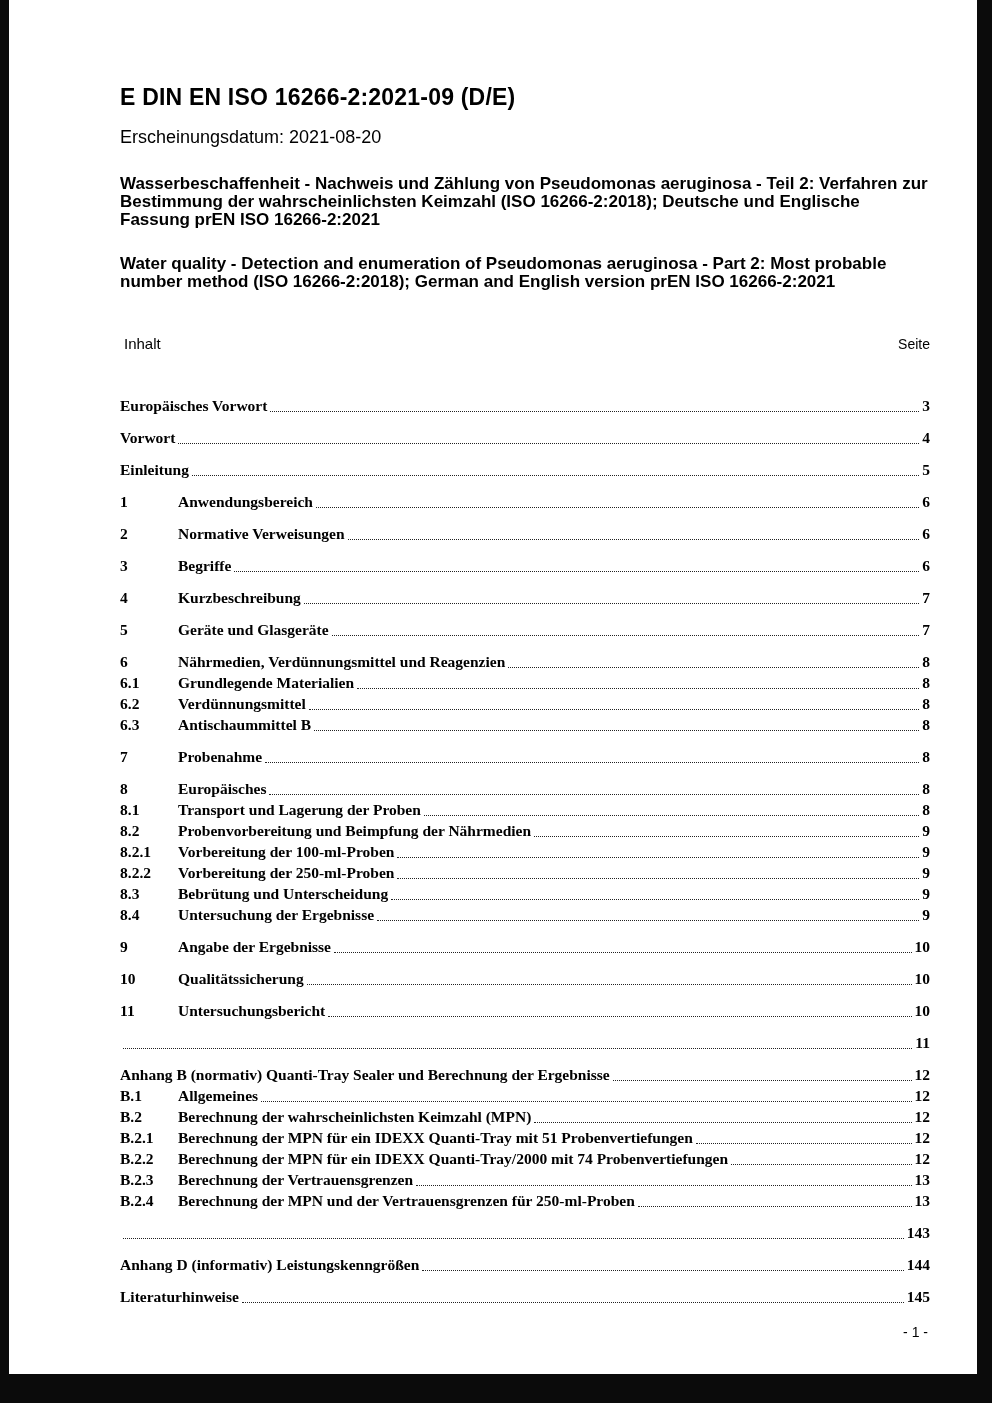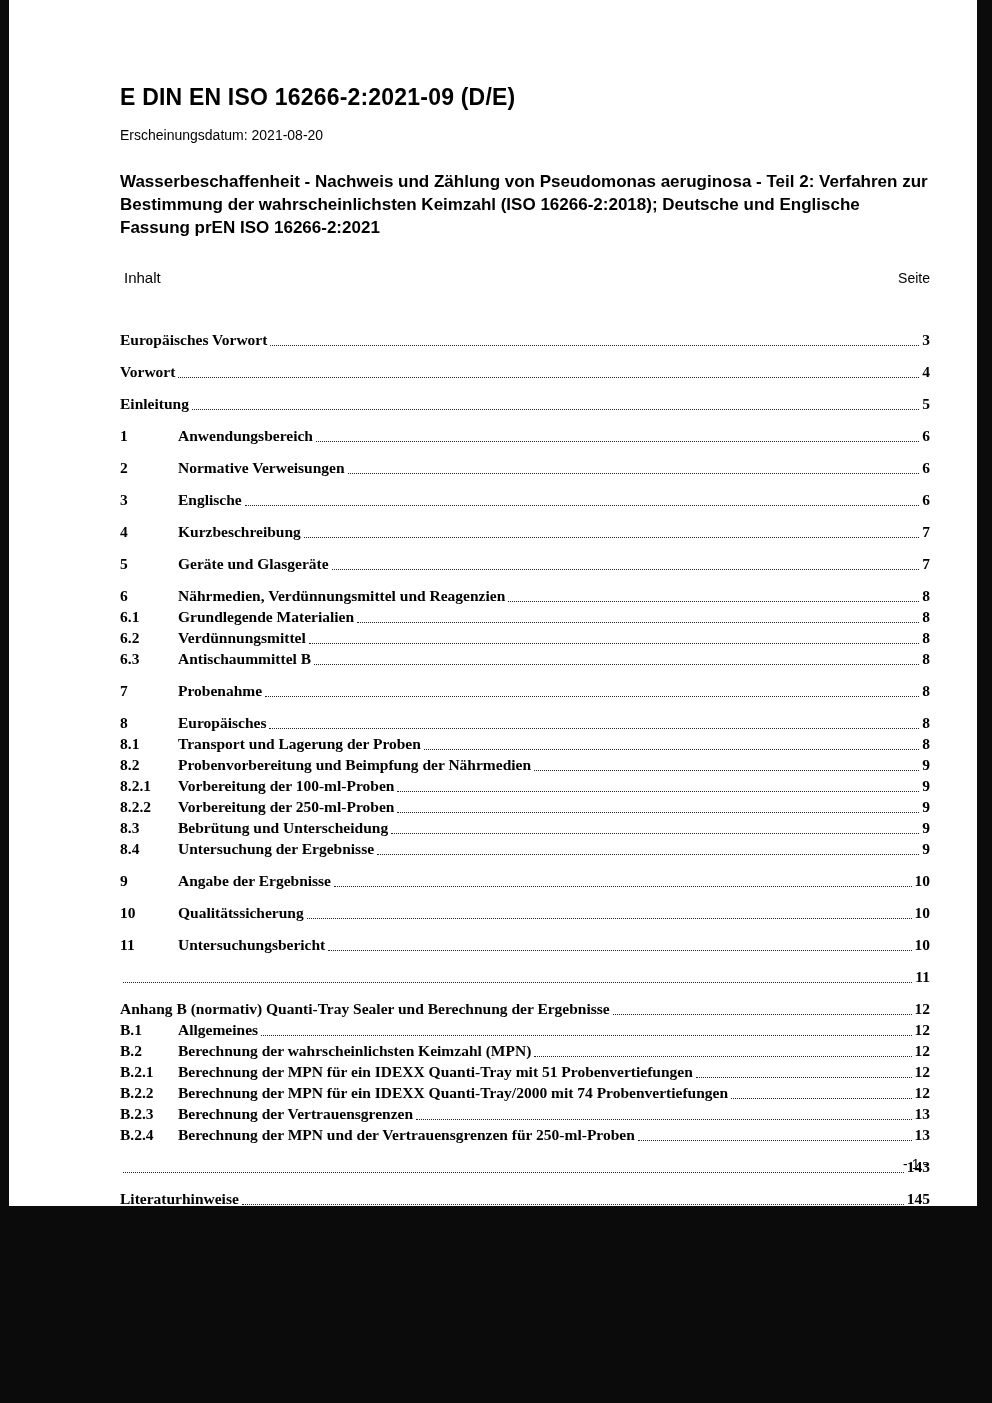--- a/index.html
+++ b/index.html
@@ -12,41 +12,41 @@
     background: #0b0b0b;
     position: relative;
     font-family: "Liberation Sans", sans-serif;
     color: #000;
   }
   .page {
     position: absolute;
     left: 9px;
     top: 0;
     width: 968px;
-    height: 1206px;
+    height: 1374px;
     background: #ffffff;
     overflow: hidden;
   }
   .content {
     padding: 84px 47px 0 111px;
   }
   .doc-title {
     font-size: 23px;
     font-weight: bold;
     margin: 0 0 7px 0;
     letter-spacing: 0.2px;
   }
   .pub-date {
-    font-size: 14px;
+    font-size: 18px;
     margin: 16px 0 27px 0;
   }
   .lang-title {
     font-size: 17px;
     font-weight: bold;
-    line-height: 23px;
+    line-height: 18px;
     margin: 0 0 26px 0;
   }
   .lang-title.en {
     margin-bottom: 40px;
   }
   .toc-header {
     display: flex;
     justify-content: space-between;
     align-items: baseline;
     margin: 0 0 40px 0;
@@ -106,20 +106,21 @@
 </head>
 <body>
 
 <div class="page">
   <div class="content">
 
     <h1 class="doc-title">E DIN EN ISO 16266-2:2021-09 (D/E)</h1>
     <div class="pub-date">Erscheinungsdatum: 2021-08-20</div>
 
     <p class="lang-title de">Wasserbeschaffenheit - Nachweis und Zählung von Pseudomonas aeruginosa - Teil 2: Verfahren zur Bestimmung der wahrscheinlichsten Keimzahl (ISO 16266-2:2018); Deutsche und Englische Fassung prEN ISO 16266-2:2021</p>
+    <p class="lang-title en">Water quality - Detection and enumeration of Pseudomonas aeruginosa - Part 2: Most probable number method (ISO 16266-2:2018); German and English version prEN ISO 16266-2:2021</p>
 
     <div class="toc-header">
       <h2 class="toc-heading">Inhalt</h2>
       <span class="toc-page-col">Seite</span>
     </div>
 
     <div class="toc-list" id="toc-list">
         <div class="toc-row">
           <span class="toc-label"><span>Europäisches Vorwort</span></span>
           <span class="toc-dots"></span>
@@ -142,21 +143,21 @@
           <span class="toc-page">6</span>
         </div>
         <div class="toc-row gap">
           <span class="toc-num">2</span>
           <span class="toc-label"><span>Normative Verweisungen</span></span>
           <span class="toc-dots"></span>
           <span class="toc-page">6</span>
         </div>
         <div class="toc-row gap">
           <span class="toc-num">3</span>
-          <span class="toc-label"><span>Englische</span></span>
+          <span class="toc-label"><span>Begriffe</span></span>
           <span class="toc-dots"></span>
           <span class="toc-page">6</span>
         </div>
         <div class="toc-row gap">
           <span class="toc-num">4</span>
           <span class="toc-label"><span>Kurzbeschreibung</span></span>
           <span class="toc-dots"></span>
           <span class="toc-page">7</span>
         </div>
         <div class="toc-row gap">
@@ -298,20 +299,25 @@
           <span class="toc-num">B.2.4</span>
           <span class="toc-label"><span>Berechnung der MPN und der Vertrauensgrenzen für 250-ml-Proben</span></span>
           <span class="toc-dots"></span>
           <span class="toc-page">13</span>
         </div>
         <div class="toc-row gap">
           <span class="toc-dots"></span>
           <span class="toc-page">143</span>
         </div>
         <div class="toc-row gap">
+          <span class="toc-label"><span>Anhang D (informativ)  Leistungskenngrößen</span></span>
+          <span class="toc-dots"></span>
+          <span class="toc-page">144</span>
+        </div>
+        <div class="toc-row gap">
           <span class="toc-label"><span>Literaturhinweise</span></span>
           <span class="toc-dots"></span>
           <span class="toc-page">145</span>
         </div>
       </div>
 
   </div>
 
   <div class="footer-page-num">- 1 -</div>
 </div>

